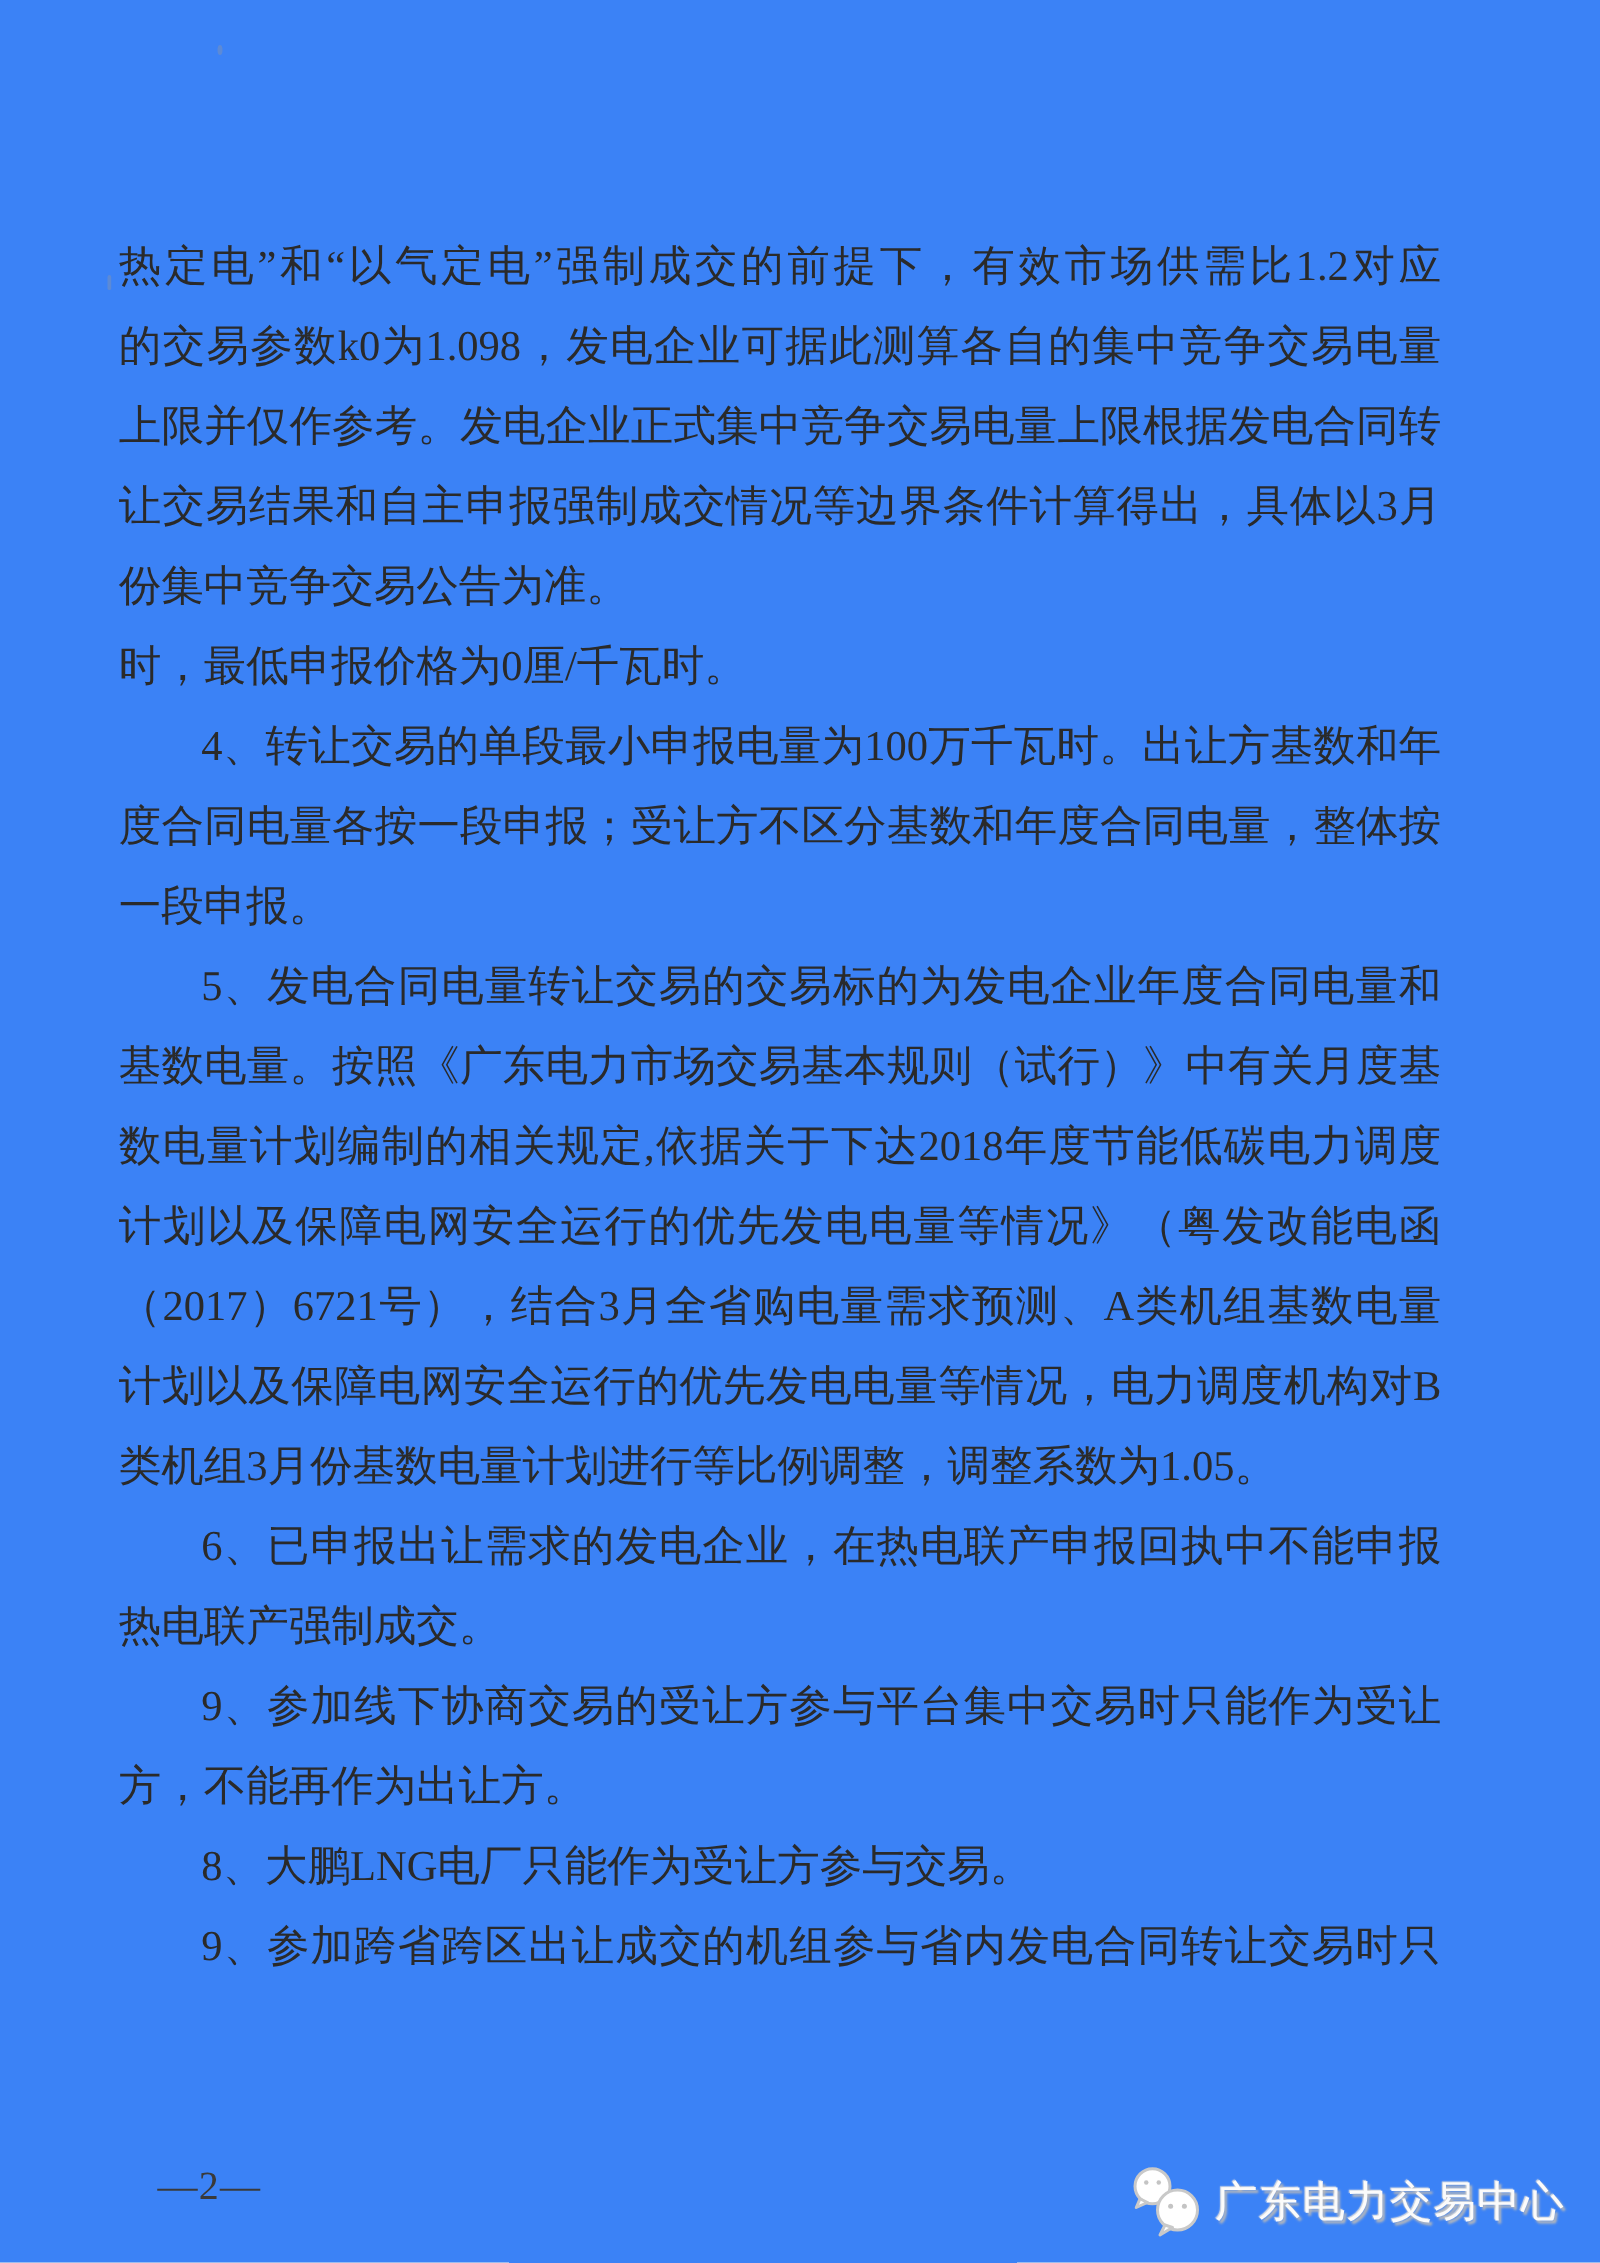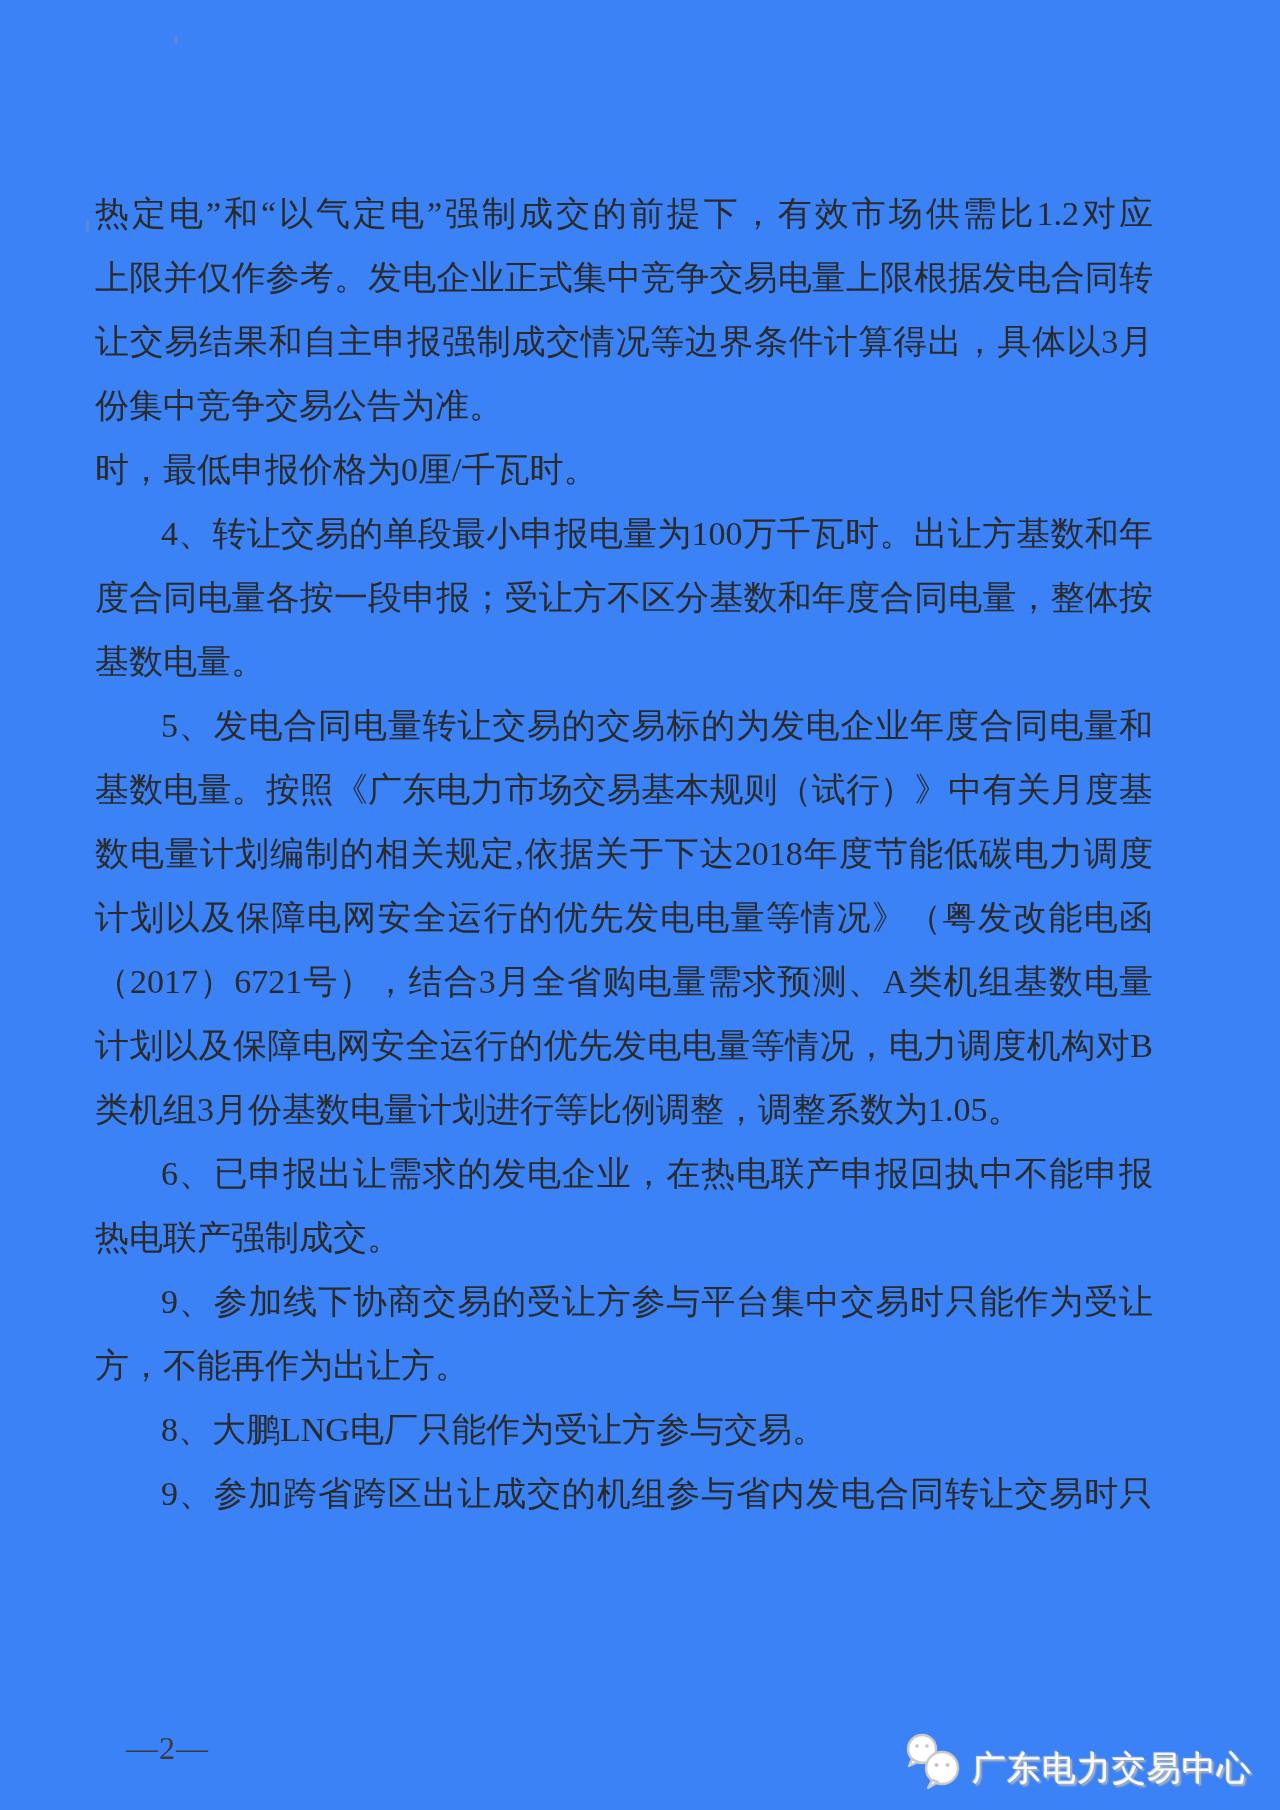--- a/index.html
+++ b/index.html
@@ -36,21 +36,21 @@
     position:absolute;
     left:126px;top:1730px;
     font-size:32px;
     color:#3a3a3a;
     letter-spacing:1px;
   }
   .watermark{
     position:absolute;
     right:28px;bottom:18px;
     display:flex;
-    align-items:flex-end;
+    align-items:center;
     gap:6px;
   }
   .watermark-text{
     font-size:34px;
     letter-spacing:1px;
     color:#fbfbfb;
     text-shadow:2px 2px 2px #b9b9b9, -1px -1px 1px #e2e2e2;
     font-family:"Liberation Sans","DejaVu Sans",sans-serif;
   }
   .wm-icon{display:block;}
@@ -66,27 +66,28 @@
 </head>
 <body>
 
 <div class="page">
 
   <div class="speck s1"></div>
   <div class="speck s2"></div>
 
   <main class="body-text" id="line-container">
       <div class="line fill">热定电”和“以气定电”强制成交的前提下，有效市场供需比1.2对应</div>
+      <div class="line fill">的交易参数k0为1.098，发电企业可据此测算各自的集中竞争交易电量</div>
       <div class="line fill">上限并仅作参考。发电企业正式集中竞争交易电量上限根据发电合同转</div>
       <div class="line fill">让交易结果和自主申报强制成交情况等边界条件计算得出，具体以3月</div>
       <div class="line">份集中竞争交易公告为准。</div>
       <div class="line">时，最低申报价格为0厘/千瓦时。</div>
       <div class="line indent fill">4、转让交易的单段最小申报电量为100万千瓦时。出让方基数和年</div>
       <div class="line fill">度合同电量各按一段申报；受让方不区分基数和年度合同电量，整体按</div>
-      <div class="line">基数电量。</div>
+      <div class="line">一段申报。</div>
       <div class="line indent fill">5、发电合同电量转让交易的交易标的为发电企业年度合同电量和</div>
       <div class="line fill">基数电量。按照《广东电力市场交易基本规则（试行）》中有关月度基</div>
       <div class="line fill">数电量计划编制的相关规定,依据关于下达2018年度节能低碳电力调度</div>
       <div class="line fill">计划以及保障电网安全运行的优先发电电量等情况》（粤发改能电函</div>
       <div class="line fill">（2017）6721号），结合3月全省购电量需求预测、A类机组基数电量</div>
       <div class="line fill">计划以及保障电网安全运行的优先发电电量等情况，电力调度机构对B</div>
       <div class="line">类机组3月份基数电量计划进行等比例调整，调整系数为1.05。</div>
       <div class="line indent fill">6、已申报出让需求的发电企业，在热电联产申报回执中不能申报</div>
       <div class="line">热电联产强制成交。</div>
       <div class="line indent fill">9、参加线下协商交易的受让方参与平台集中交易时只能作为受让</div>

